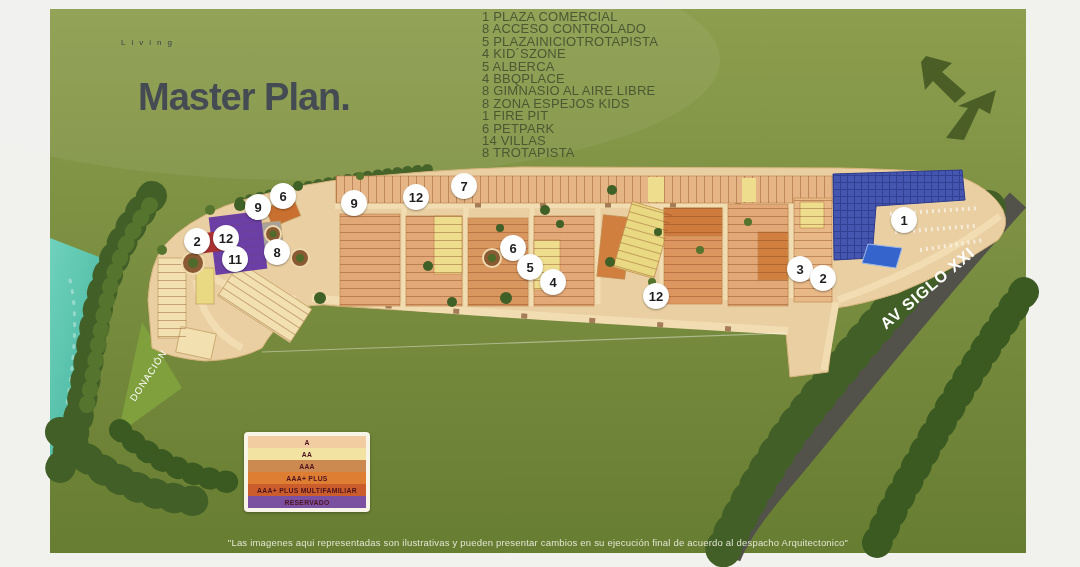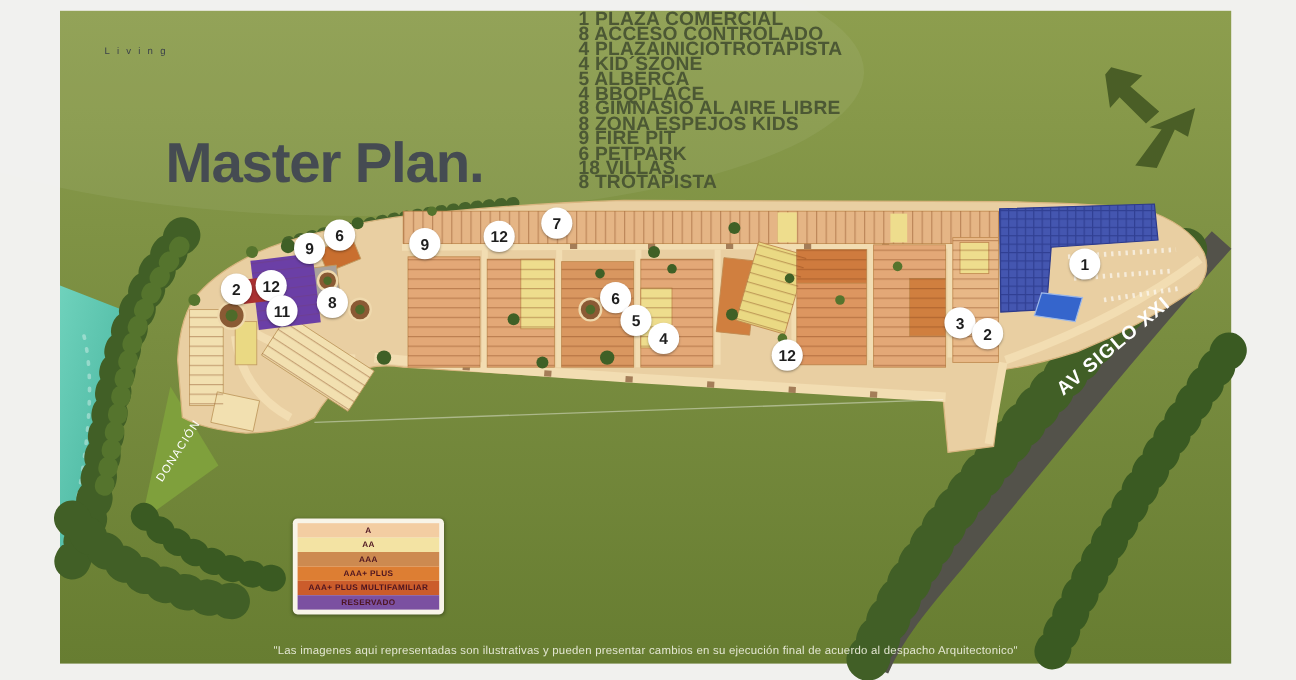--- a/index.html
+++ b/index.html
@@ -7,28 +7,28 @@
     width:1080px;height:567px;position:relative;overflow:hidden;
     background:#f1f1ee;
     font-family:"Liberation Sans", sans-serif;
   }
   #map-svg{position:absolute;left:0;top:0;}
   
   .logo{position:absolute;left:84px;top:34px;color:#383e45;}
   .logo .ky{font-size:36px;font-weight:bold;line-height:34px;letter-spacing:0;
     border-bottom:4px solid #383e45;padding:0 4px 1px 2px;}
   .logo .ky .macron{display:inline-block;transform:translateY(-14px);font-size:18px;margin-left:-13px;margin-right:6px;}
-  .logo .sub{font-size:8px;letter-spacing:6px;margin-top:4px;padding-left:3px;color:#3c424a;}
+  .logo .sub{font-size:8px;letter-spacing:6px;margin-top:4px;padding-left:3px;color:#3c424a;margin-left:34px;}
   .page-title{
-    position:absolute;left:138px;top:76px;font-size:47px;font-weight:bold;
-    color:#454b52;letter-spacing:-1px;margin-top:32px;
+    position:absolute;left:138px;top:76px;font-size:38px;font-weight:bold;
+    color:#454b52;letter-spacing:-1px;
   }
   .amenities{
     position:absolute;left:482px;top:11px;margin:0;padding:0;list-style:none;
-    font-size:16px;font-weight:bold;color:#4c5834;line-height:12.4px;letter-spacing:.2px;
+    font-size:13px;font-weight:normal;color:#4c5834;line-height:12.4px;letter-spacing:.2px;
   }
   .compass{position:absolute;left:912px;top:46px;}
   
   .marker{
     position:absolute;width:26px;height:26px;border-radius:50%;
     background:#fff;box-shadow:0 1px 2px rgba(0,0,0,.35);
     display:flex;align-items:center;justify-content:center;
     font-size:13px;font-weight:bold;color:#1e1e1e;
   }
   
@@ -218,29 +218,29 @@
 
 <div class="logo">
   <div class="sub">Living</div>
 </div>
 
 <div class="page-title">Master Plan.</div>
 
 <ul class="amenities" id="amenities">
     <li>1 PLAZA COMERCIAL</li>
     <li>8 ACCESO CONTROLADO</li>
-    <li>4 PLAZAINICIOTROTAPISTA</li>
+    <li>5 PLAZAINICIOTROTAPISTA</li>
     <li>4 KID´SZONE</li>
     <li>5 ALBERCA</li>
     <li>4 BBQPLACE</li>
     <li>8 GIMNASIO AL AIRE LIBRE</li>
     <li>8 ZONA ESPEJOS KIDS</li>
-    <li>9 FIRE PIT</li>
+    <li>1 FIRE PIT</li>
     <li>6 PETPARK</li>
-    <li>18 VILLAS</li>
+    <li>14 VILLAS</li>
     <li>8 TROTAPISTA</li>
   </ul>
 
 <svg class="compass" width="95" height="95" viewBox="0 0 95 95">
   <polygon points="14,10 40,17 30,26 54,47 43,57 21,35 13,44 9,16" fill="#4a5e26"></polygon>
   <polygon points="34,92 56,62 46,60 84,44 78,68 67,62 52,94" fill="#4a5e26"></polygon>
 </svg>
 
 <div id="markers">
     <div class="marker" style="left: 451px; top: 173px;">7</div>

